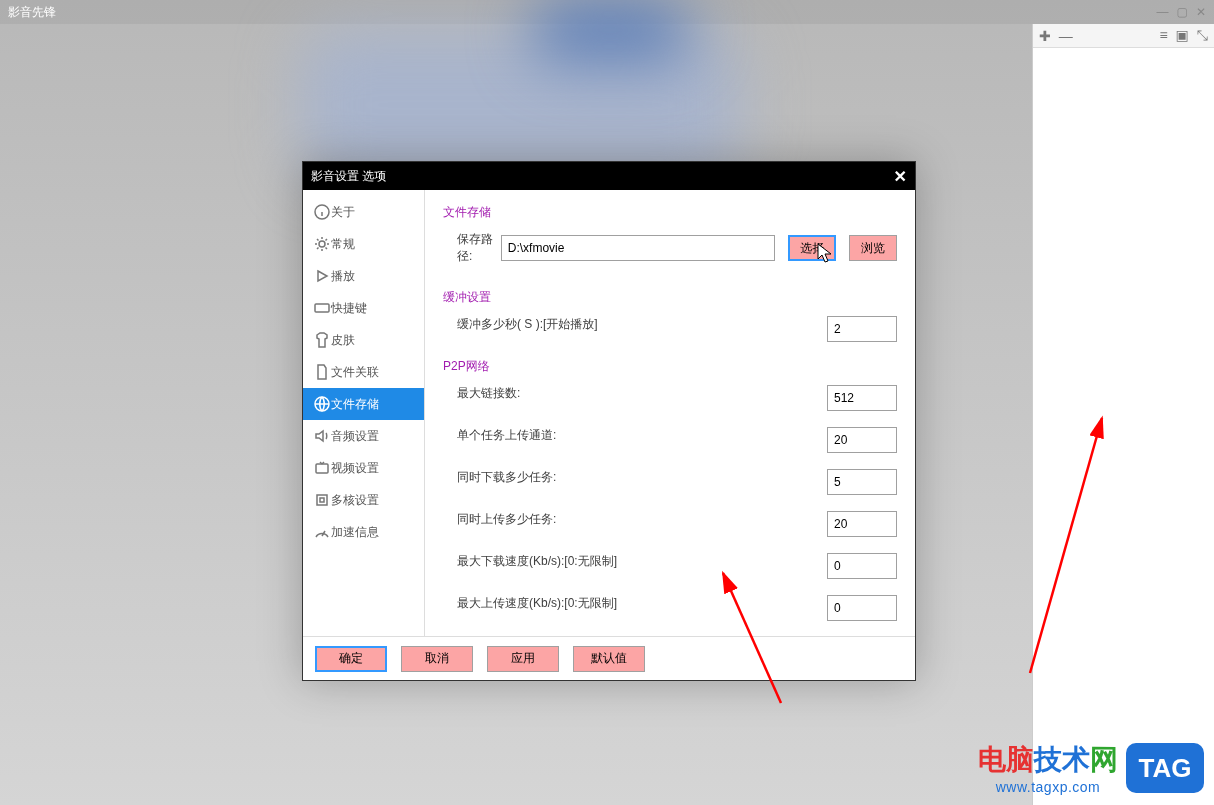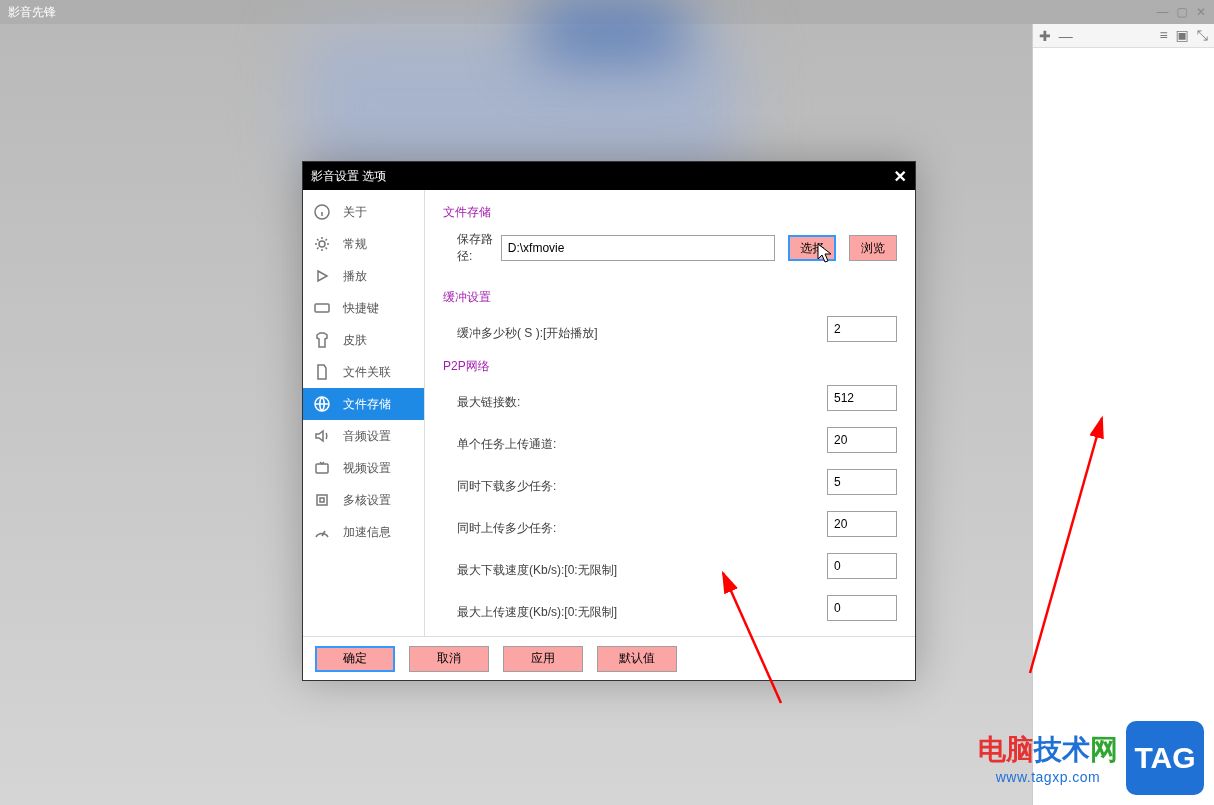--- a/index.html
+++ b/index.html
@@ -22,51 +22,51 @@
   
   
   .dialog { position:absolute; left:302px; top:161px; width:614px; height:520px; background:#fff; border:1px solid #333; box-shadow: 0 0 40px rgba(0,0,0,0.25);}
   .dialog-titlebar { height:28px; background:#000; color:#fff; display:flex; align-items:center; padding:0 8px; font-size:12px;}
   .dialog-titlebar .t-title { flex:1; }
   .dialog-close { font-size:16px; cursor:pointer; font-weight:bold;}
   
   .dialog-body { display:flex; height:calc(100% - 28px - 44px);}
   
   .nav { width:122px; border-right:1px solid #ddd; padding-top:6px;}
-  .nav-item { display:flex; align-items:center; gap:12px; height:32px; padding:0 10px; font-size:12px; color:#555; cursor:pointer;}
+  .nav-item { display:flex; align-items:center; gap:0; height:32px; padding:0 10px; font-size:12px; color:#555; cursor:pointer;}
   .nav-item.active { background:#1f8ae6; color:#fff; }
   .nav-item svg { width:18px; height:18px; stroke:#777; fill:none; stroke-width:1.5;}
   .nav-item.active svg { stroke:#fff;}
   
   .content { flex:1; padding:14px 18px 8px 18px; font-size:12px; color:#333; overflow:auto;}
   .section-title { margin-bottom:10px; color:#a21caf;}
   .row { display:flex; align-items:center; margin-bottom:24px;justify-content:center;}
   .row .label { width:300px; padding-left:14px; color:#404040;}
   .row .label.narrow { width:62px; padding-left:14px;}
   .row input.text { height:26px; border:1px solid #a0a0a0; padding:2px 6px; font-size:12px;}
   .path-input { width:300px;}
   .small-input { width:70px; text-align:left;}
   .btn { height:26px; min-width:48px; padding:0 10px; background:#fca5a5; border:1px solid #a0a0a0; font-size:12px; cursor:pointer;}
   .btn.highlighted { border:2px solid #3399ff;}
   .section { margin-top:14px;}
-  .p2p-row { display:flex; align-items:flex-end; margin-bottom:16px; padding-left:14px;}
+  .p2p-row { display:flex; align-items:flex-start; margin-bottom:16px; padding-left:14px;}
   .p2p-row .plabel { flex:1; color:#404040;}
   .p2p-row input { width:70px; height:26px; border:1px solid #a0a0a0; padding:2px 6px; font-size:12px;}
   
   .dialog-footer { height:44px; border-top:1px solid #ddd; display:flex; align-items:center; gap:14px; padding:0 12px;}
-  .dialog-footer .btn { width:80px;}
+  .dialog-footer .btn { width:72px;}
   .dialog-footer .btn.ok { border:2px solid #3399ff;}
   
   
   .watermark { position:absolute; right:10px; bottom:10px; display:flex; align-items:center; gap:8px;}
   .watermark .text-block { text-align:center;}
   .watermark .cn { font-size:28px; font-weight:bold;}
   .watermark .cn .c1{color:#e63232;} .watermark .cn .c2{color:#1f71d6;} .watermark .cn .c3{color:#2fa62f;}
   .watermark .url { font-size:14px; color:#1f71d6; letter-spacing:0.5px;}
-  .tag-badge { width:78px; height:74px; background:#1f71d6; border-radius:10px; color:#fff; font-size:30px; font-weight:bold; display:flex; align-items:center; justify-content:center;}
+  .tag-badge { width:78px; height:50px; background:#1f71d6; border-radius:10px; color:#fff; font-size:26px; font-weight:bold; display:flex; align-items:center; justify-content:center;}
   
   
   .cursor-img { position:absolute; left:817px; top:243px; font-size:18px; color:#000;}
   
   
   .arrows { position:absolute; left:302px; top:161px; width:614px; height:520px; pointer-events:none;}
 </style>
 </head>
 <body>
 

